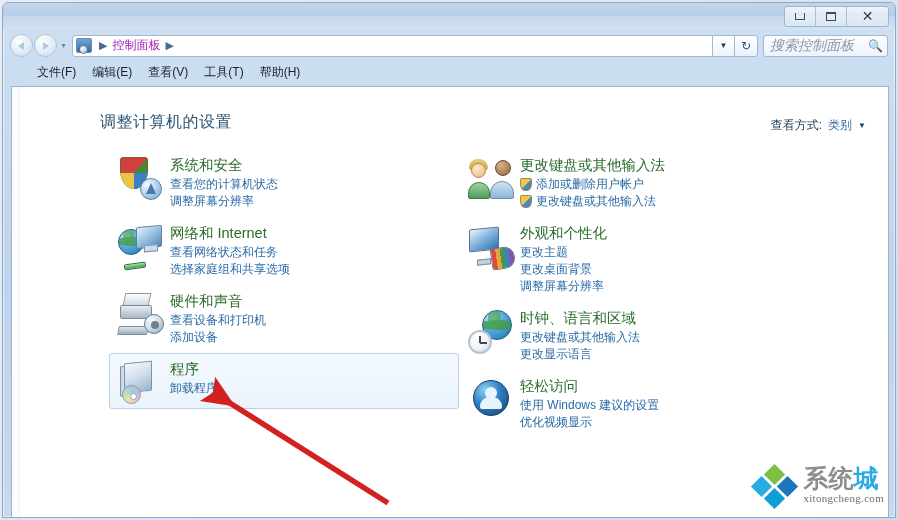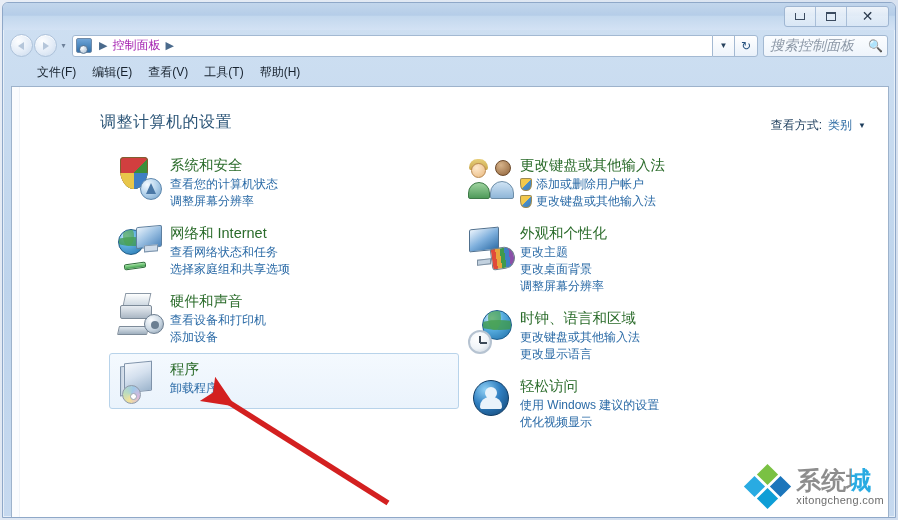--- a/index.html
+++ b/index.html
@@ -408,21 +408,21 @@
     border-radius:11px 11px 3px 3px;background:#e9f3fb;
   }
 
   
   #annot { position: absolute; left: 0; top: 0; width: 898px; height: 520px;
            pointer-events: none; }
 
   
   #watermark {
     position: absolute; right: 14px; bottom: 14px;
-    display: flex; align-items: flex-end;
+    display: flex; align-items: flex-start; font-family: Liberation Serif, serif;
   }
   #wm-logo { position: relative; width: 44px; height: 40px; flex: none; }
   .dia { position: absolute; width: 15px; height: 15px; transform: rotate(45deg); }
   .dia.g { background: #7ac143; left: 14px; top: 1px; }
   .dia.b1 { background: #29abe2; left: 1px; top: 13px; }
   .dia.b2 { background: #1b75bb; left: 27px; top: 13px; }
   .dia.b3 { background: #0e9ed6; left: 14px; top: 25px; }
   #wm-text { margin-left: 6px; }
   #wm-cn {
     font-size: 25px; line-height: 25px; font-weight: bold;

